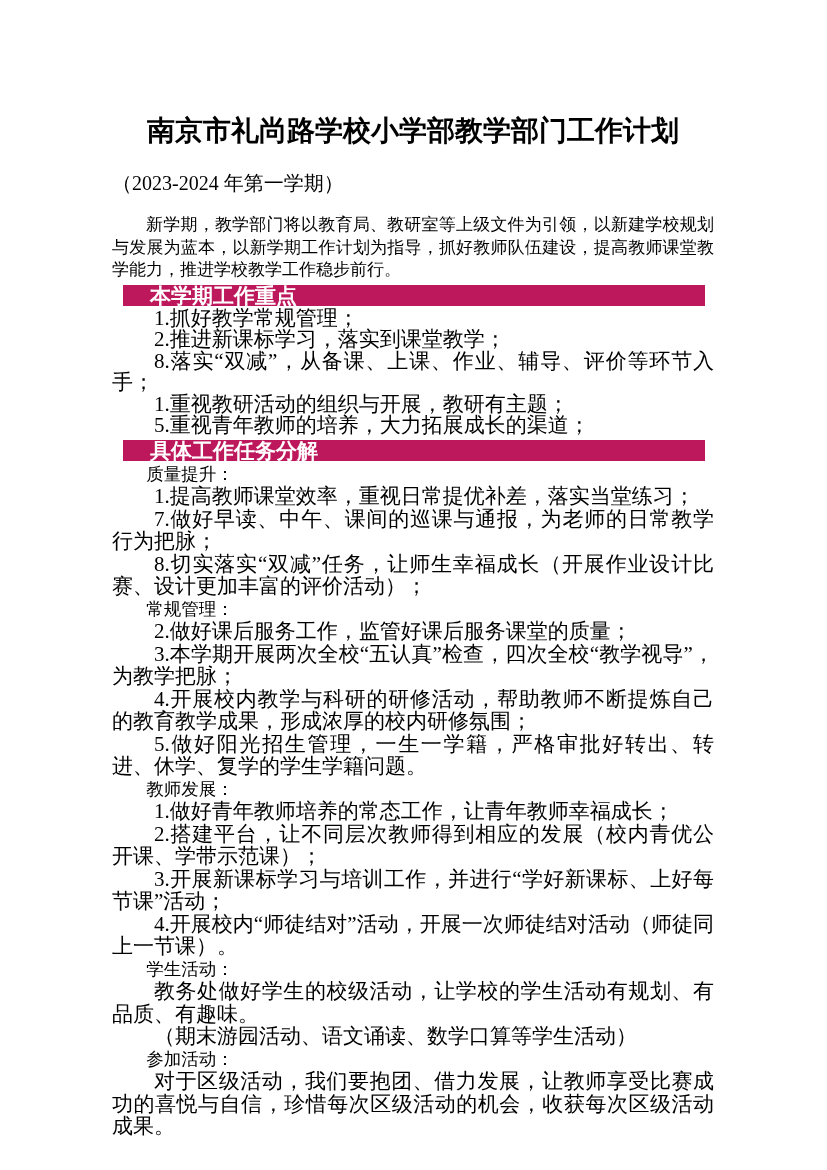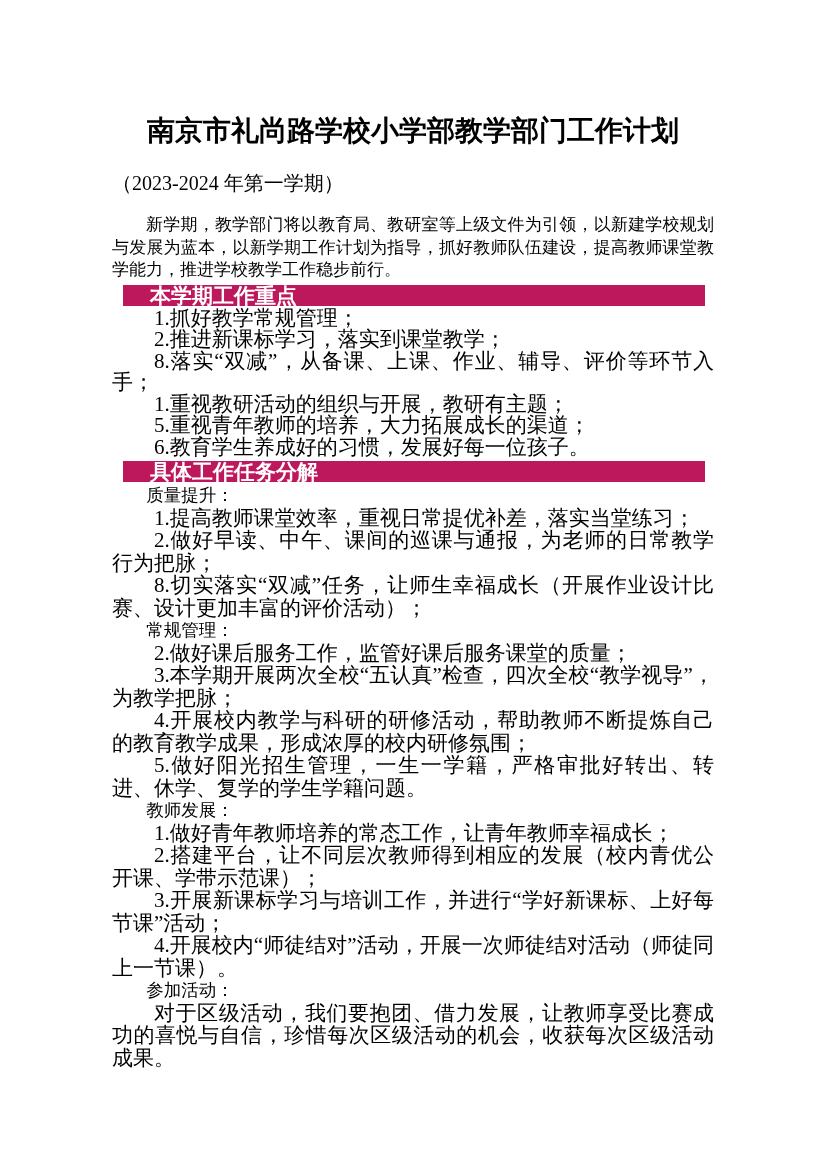--- a/index.html
+++ b/index.html
@@ -82,48 +82,52 @@
     <p class="intro">新学期，教学部门将以教育局、教研室等上级文件为引领，以新建学校规划与发展为蓝本，以新学期工作计划为指导，抓好教师队伍建设，提高教师课堂教学能力，推进学校教学工作稳步前行。</p>
 
     <div class="bar">本学期工作重点</div>
 
     <div class="keypoints">
       <p class="line">1.抓好教学常规管理；</p>
       <p class="line">2.推进新课标学习，落实到课堂教学；</p>
       <p class="line">8.落实“双减”，从备课、上课、作业、辅导、评价等环节入手；</p>
       <p class="line">1.重视教研活动的组织与开展，教研有主题；</p>
       <p class="line">5.重视青年教师的培养，大力拓展成长的渠道；</p>
-      <p class="line">6.教育学生养成好的习惯，发展好每一位孩子。</p>
     </div>
 
     <div class="bar">具体工作任务分解</div>
 
     <div>
       <p class="subhead">质量提升：</p>
       <p class="line">1.提高教师课堂效率，重视日常提优补差，落实当堂练习；</p>
-      <p class="line">2.做好早读、中午、课间的巡课与通报，为老师的日常教学行为把脉；</p>
+      <p class="line">7.做好早读、中午、课间的巡课与通报，为老师的日常教学行为把脉；</p>
       <p class="line">8.切实落实“双减”任务，让师生幸福成长（开展作业设计比赛、设计更加丰富的评价活动）；</p>
     </div>
 
     <div>
       <p class="subhead">常规管理：</p>
       <p class="line">2.做好课后服务工作，监管好课后服务课堂的质量；</p>
       <p class="line">3.本学期开展两次全校“五认真”检查，四次全校“教学视导”，为教学把脉；</p>
       <p class="line">4.开展校内教学与科研的研修活动，帮助教师不断提炼自己的教育教学成果，形成浓厚的校内研修氛围；</p>
       <p class="line">5.做好阳光招生管理，一生一学籍，严格审批好转出、转进、休学、复学的学生学籍问题。</p>
     </div>
 
     <div>
       <p class="subhead">教师发展：</p>
       <p class="line">1.做好青年教师培养的常态工作，让青年教师幸福成长；</p>
       <p class="line">2.搭建平台，让不同层次教师得到相应的发展（校内青优公开课、学带示范课）；</p>
       <p class="line">3.开展新课标学习与培训工作，并进行“学好新课标、上好每节课”活动；</p>
       <p class="line">4.开展校内“师徒结对”活动，开展一次师徒结对活动（师徒同上一节课）。</p>
     </div>
 
+    <div>
+      <p class="subhead">学生活动：</p>
+      <p class="line">教务处做好学生的校级活动，让学校的学生活动有规划、有品质、有趣味。</p>
+      <p class="line">（期末游园活动、语文诵读、数学口算等学生活动）</p>
+    </div>
 
     <div>
       <p class="subhead">参加活动：</p>
       <p class="line">对于区级活动，我们要抱团、借力发展，让教师享受比赛成功的喜悦与自信，珍惜每次区级活动的机会，收获每次区级活动成果。</p>
     </div>
 
   </div>
 </div>
 
 </body></html>

